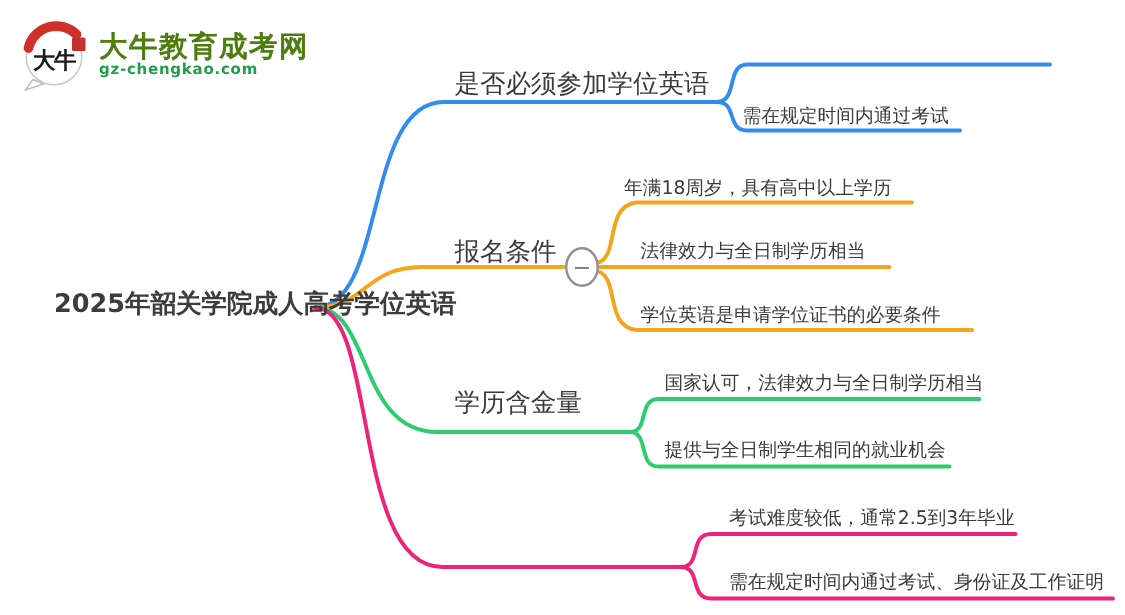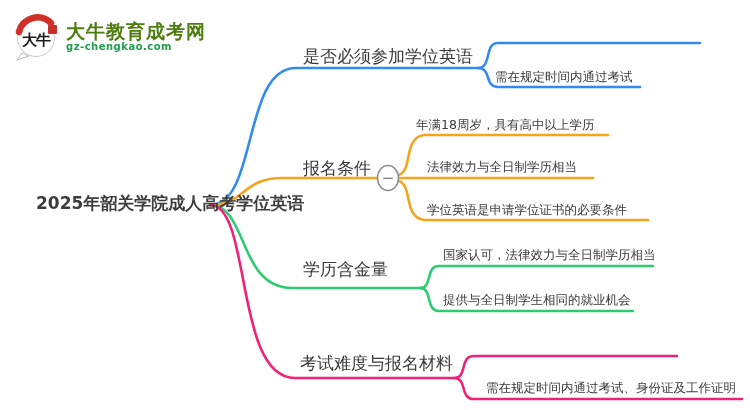--- a/index.html
+++ b/index.html
@@ -80,16 +80,16 @@
 
   <div class="node branch-label" style="left:303px;top:159px;">报名条件</div>
   <div class="node child-label" style="left:416px;top:118px;">年满18周岁，具有高中以上学历</div>
   <div class="node child-label" style="left:427px;top:160px;">法律效力与全日制学历相当</div>
   <div class="node child-label" style="left:427px;top:203px;">学位英语是申请学位证书的必要条件</div>
 
   <div class="node branch-label" style="left:303px;top:260px;">学历含金量</div>
   <div class="node child-label" style="left:443px;top:293px;">提供与全日制学生相同的就业机会</div>
   <div class="node child-label" style="left:443px;top:248px;">国家认可，法律效力与全日制学历相当</div>
 
-  <div class="node branch-label" style="left:300px;top:354px;">考试难度与报名材料</div>
+  <div class="node child-label" style="left:486px;top:338px;">考试难度较低，通常2.5到3年毕业</div>
   <div class="node child-label" style="left:486px;top:381px;">需在规定时间内通过考试、身份证及工作证明</div>
 
 </div>
 
 </body></html>

